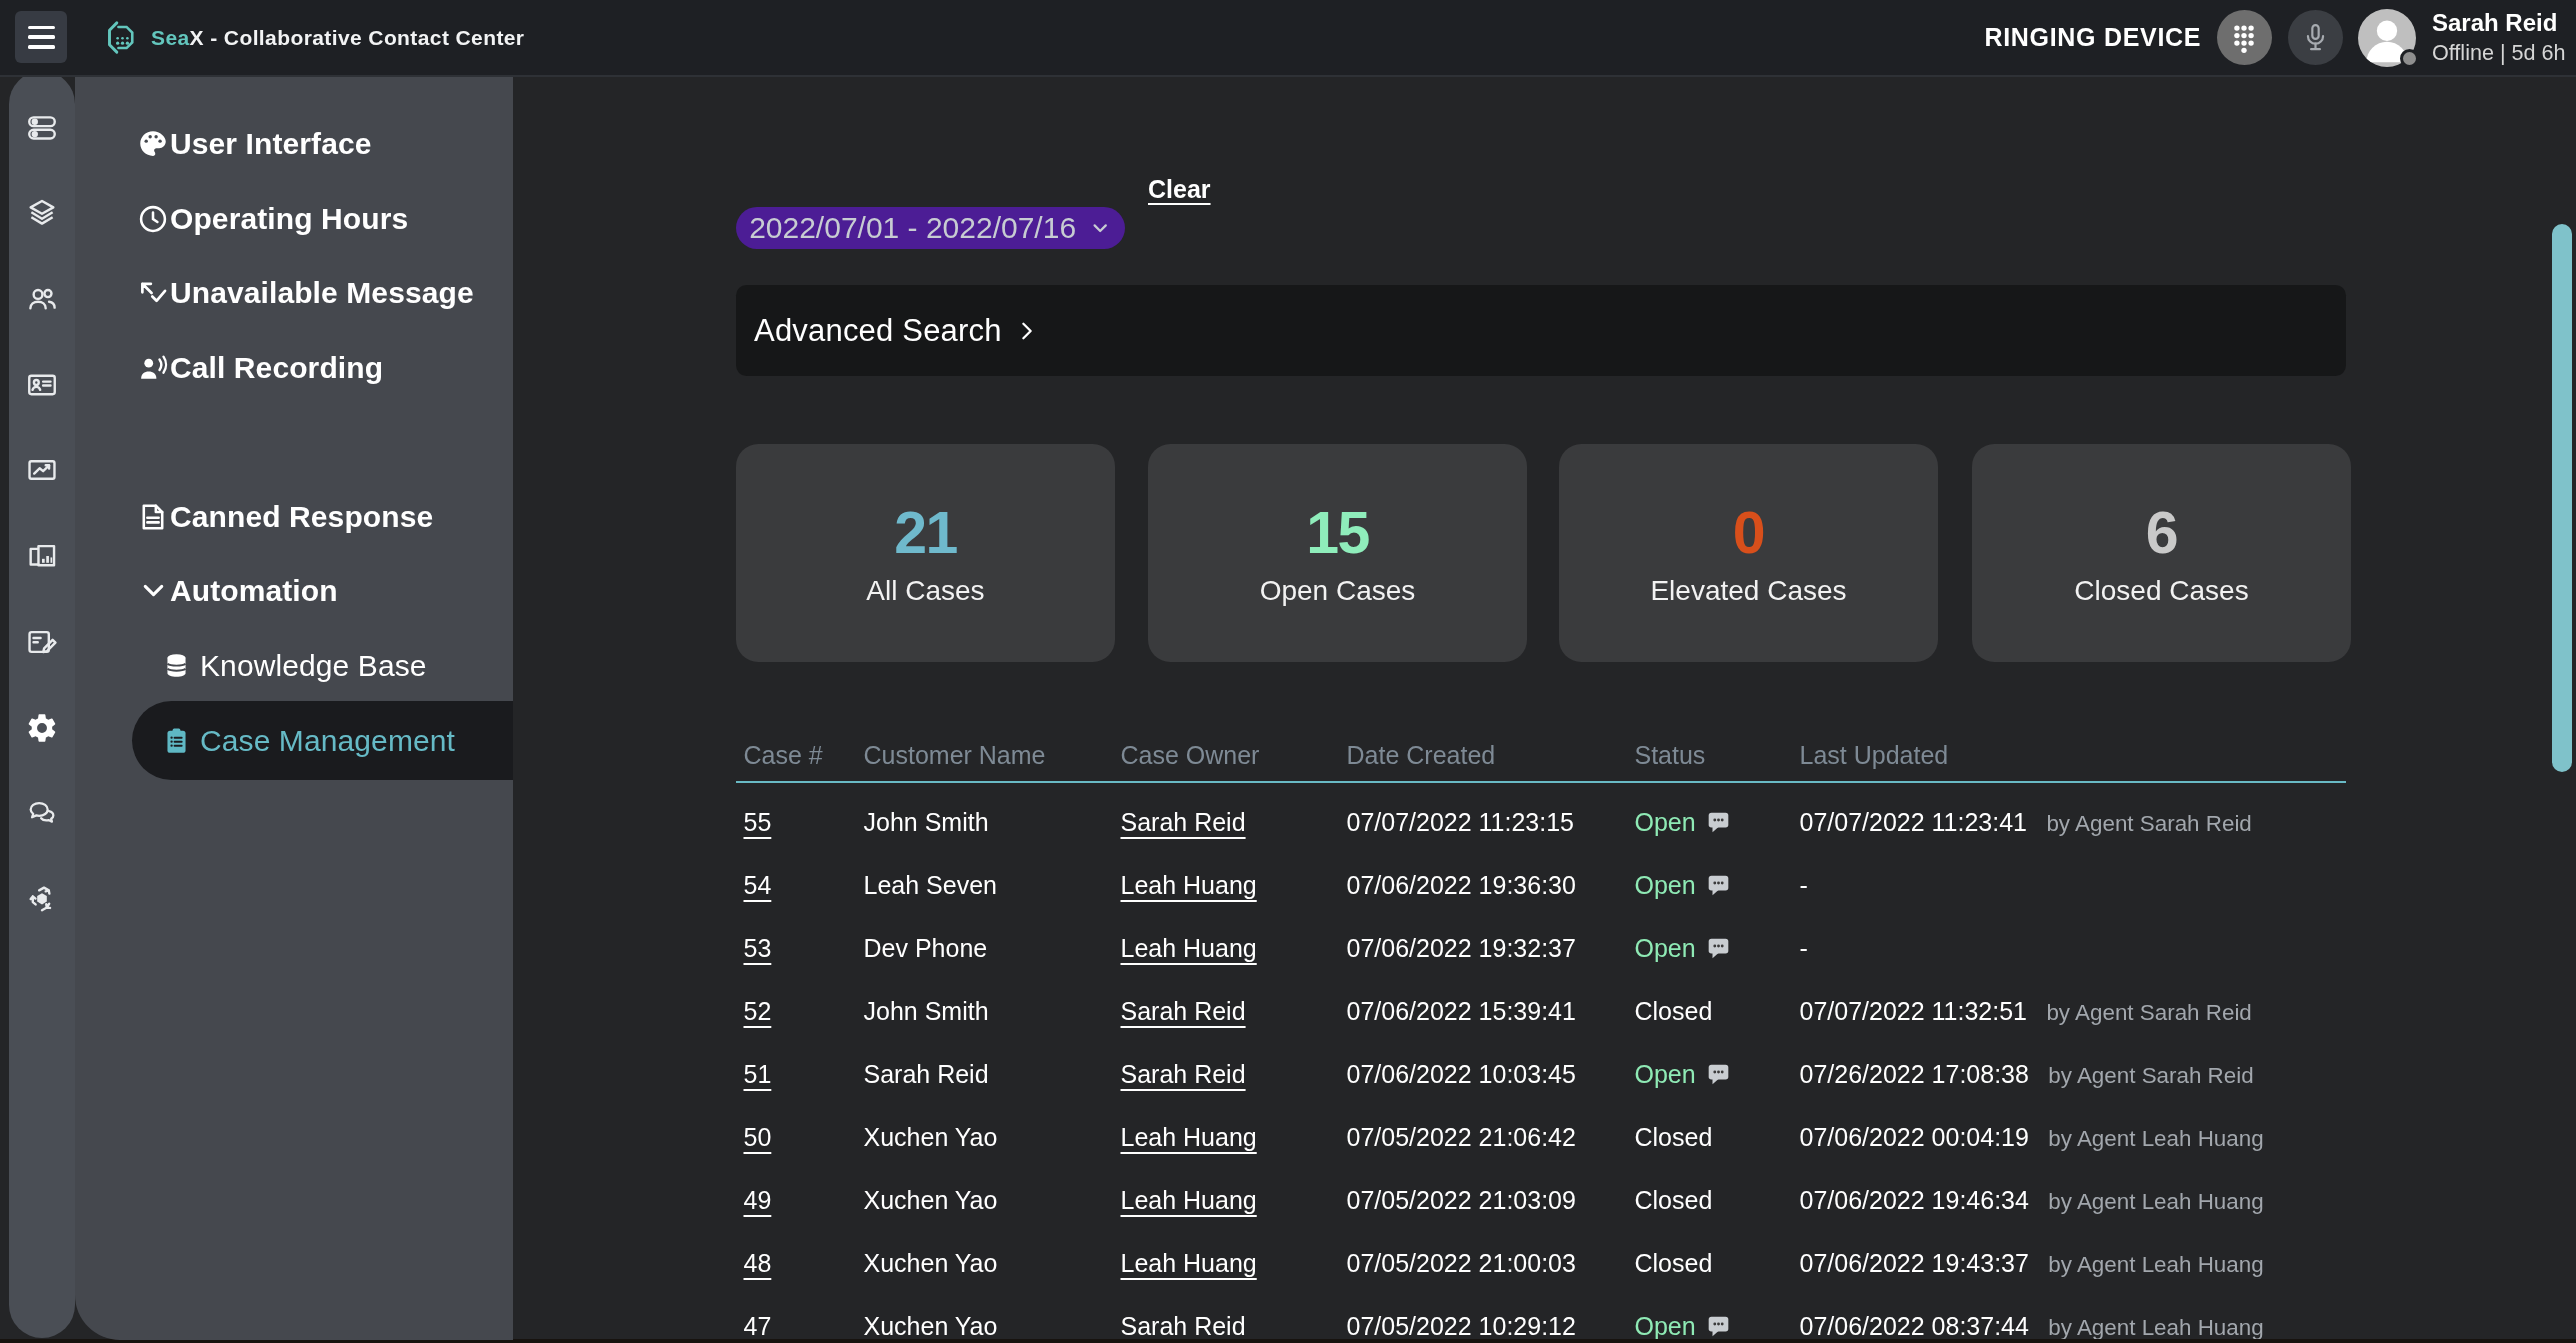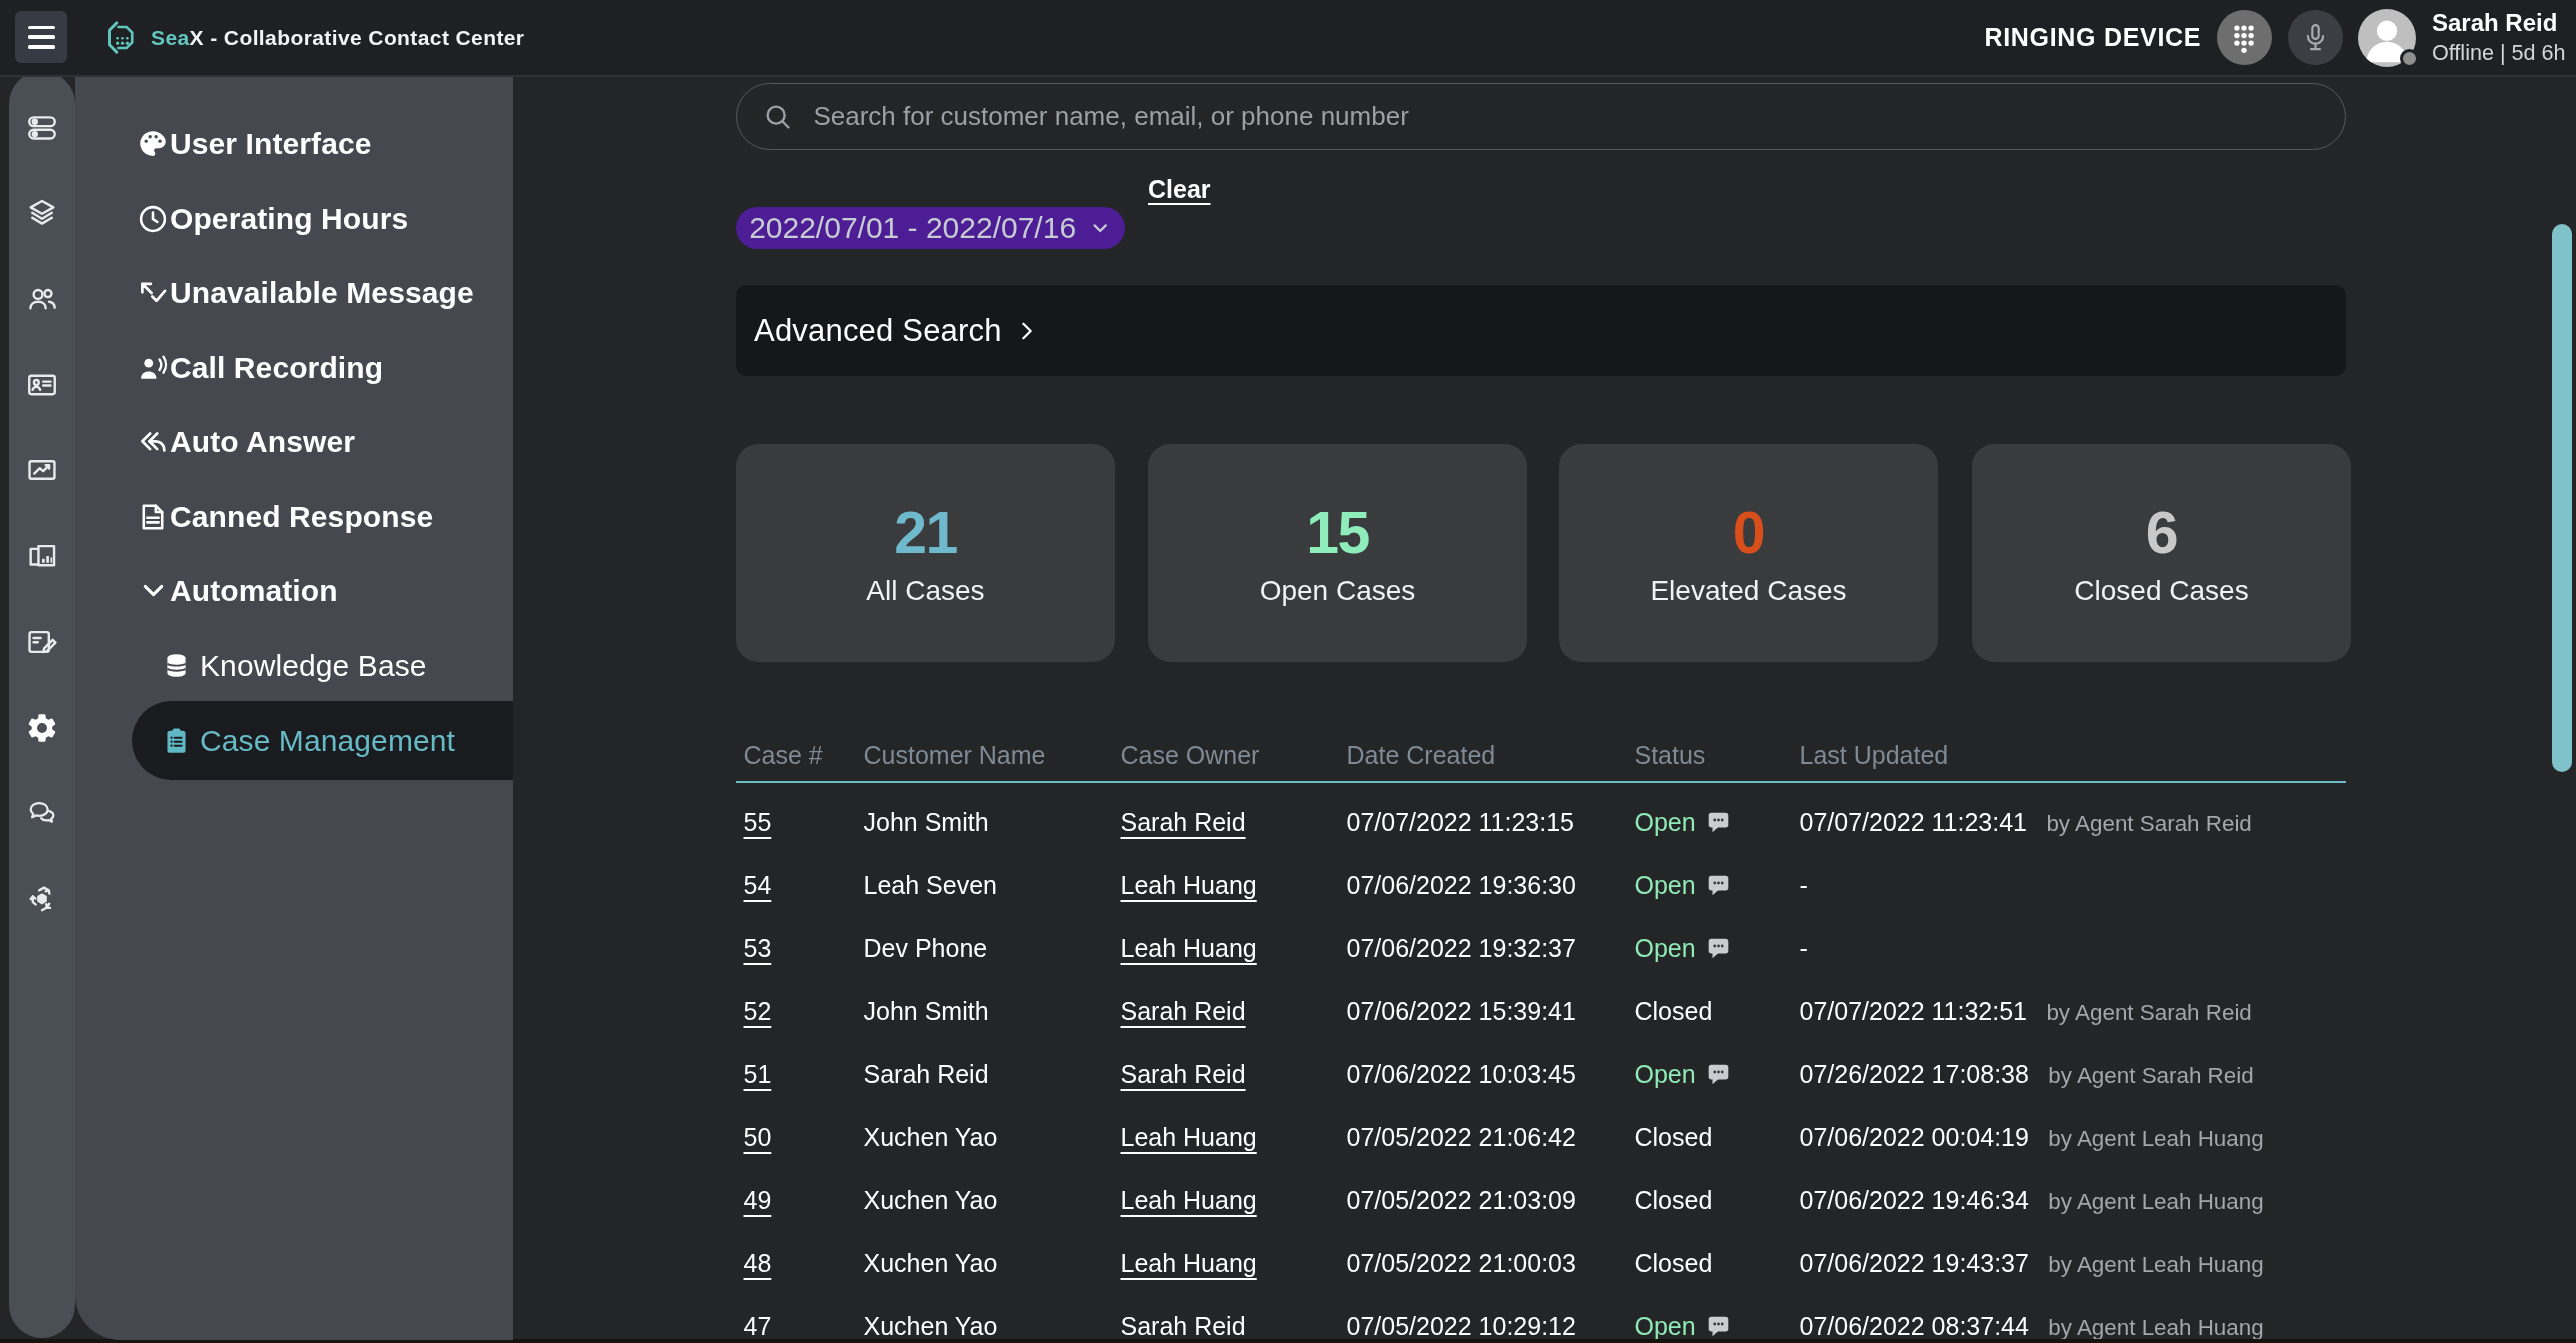--- a/index.html
+++ b/index.html
@@ -188,30 +188,20 @@
       <span class="mi-icon">
         <svg width="34" height="34" viewBox="0 0 24 24">
             <circle cx="9" cy="8.6" r="3.1" fill="#fff"></circle>
             <path d="M3.6 19.5c0-3.3 2.4-5 5.4-5s5.4 1.7 5.4 5z" fill="#fff"></path>
             <path d="M16.6 6a6.5 6.5 0 0 1 0 7.4M19.4 4a10 10 0 0 1 0 11.3" fill="none" stroke="#fff" stroke-width="1.7" stroke-linecap="round"></path>
           </svg>
       </span>
       <span class="mi-label">Call Recording</span>
     </div>
 
-    <div class="menu-item" style="top:333px">
-      <span class="mi-icon">
-        <svg width="34" height="34" viewBox="0 0 24 24" fill="none" stroke="#fff" stroke-width="1.9" stroke-linecap="round" stroke-linejoin="round">
-            <path d="M10 6l-5.5 5.5L10 17"></path>
-            <path d="M15 6l-5.5 5.5L15 17"></path>
-            <path d="M9.5 11.5h4.5a6 6 0 0 1 6 6v.5"></path>
-          </svg>
-      </span>
-      <span class="mi-label">Auto Answer</span>
-    </div>
 
     <div class="menu-item" style="top:408px">
       <span class="mi-icon">
         <svg width="34" height="34" viewBox="0 0 24 24" fill="none" stroke="#fff" stroke-width="1.8" stroke-linecap="round" stroke-linejoin="round">
             <path d="M5.5 20h13V8.5L14 4H5.5z"></path>
             <path d="M14 4v4.5h4.5"></path>
             <path d="M8 12.5h8M8 15.8h8"></path>
           </svg>
       </span>
       <span class="mi-label">Canned Response</span>
@@ -329,27 +319,20 @@
           <path d="M12 8 15.4 9.9v3.9L12 15.8 8.6 13.8V9.9z" fill="#e8eaec"></path>
           <g fill="none" stroke="#e8eaec" stroke-width="1.7" stroke-linecap="round" stroke-linejoin="round">
             <path d="M16.8 5.9 13.4 4l-3.4 1.9M16.8 5.9l.4 2.3M16.8 5.9 14.6 6.6"></path>
             <path d="M5.5 10.2v4l2 1.6M5.5 10.2 4 12M5.5 10.2l1.9 1.5"></path>
             <path d="M12 19.9l3.4-1.9 1.7-2.7M15.4 18l2.3.3M15.4 18l-.4-2.3"></path>
           </g>
         </svg>
     </div>
   </div>
 
-  <div class="search-bar">
-    <svg width="33" height="33" viewBox="0 0 24 24">
-        <circle cx="11" cy="11" r="6.2" fill="none" stroke="#9aa0a6" stroke-width="1.7"></circle>
-        <path d="M15.6 15.6 20 20" stroke="#9aa0a6" stroke-width="1.7" stroke-linecap="round"></path>
-      </svg>
-    <input type="text" placeholder="Search for customer name, email, or phone number" style="">
-  </div>
 
   <div class="date-chip">
     <span>2022/07/01 - 2022/07/16</span>
     <svg width="22.4" height="22.4" viewBox="0 0 24 24">
         <path d="M6 9l6 6 6-6" fill="none" stroke="#c7ccd2" stroke-width="2.4" stroke-linecap="round" stroke-linejoin="round"></path>
       </svg>
   </div>
   <span class="clear-link">Clear</span>
 
   <div class="adv-panel">

